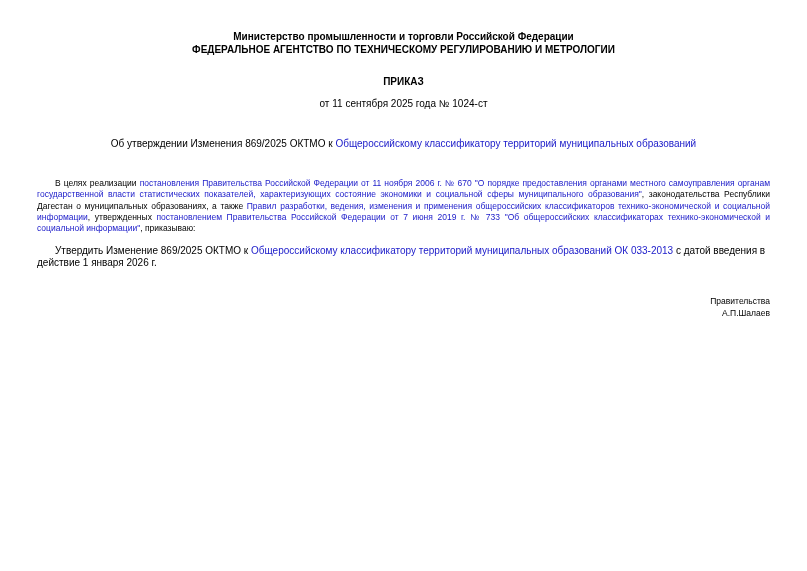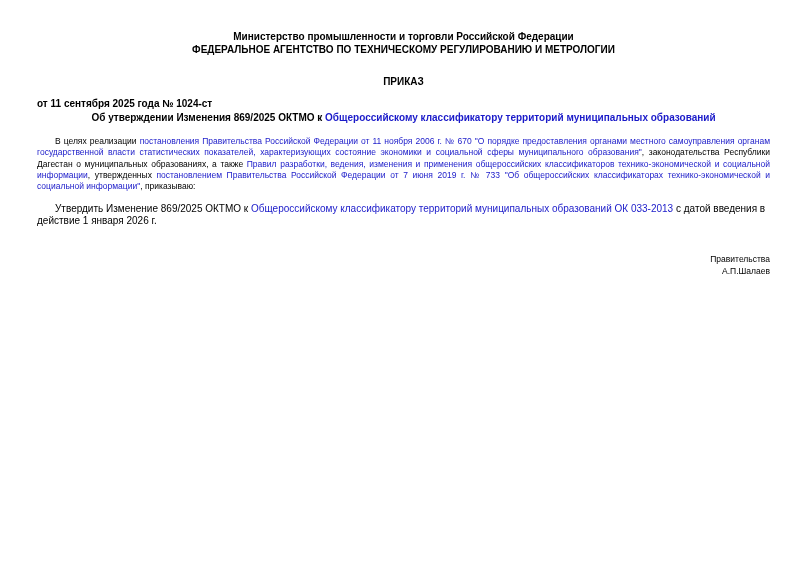--- a/index.html
+++ b/index.html
@@ -20,43 +20,43 @@
     font-size: 10px;
     line-height: 13px;
   }
   .doc-type {
     text-align: center;
     font-weight: bold;
     font-size: 10px;
     margin-top: 20px;
   }
   .doc-date {
-    text-align: left;
-    font-weight: bold;
+    text-align: center;
+    font-weight: normal;
     font-size: 10px;
     margin-top: 11px;
   }
   .doc-title {
     text-align: center;
-    font-weight: bold;
+    font-weight: normal;
     font-size: 10px;
     line-height: 12px;
-    margin-top: 3px;
+    margin-top: 29px;
   }
   .link {
     color: #1a1ac9;
     text-decoration: none;
     cursor: pointer;
   }
   .body-par {
     font-size: 8.5px;
     line-height: 11.3px;
     text-align: justify;
     text-indent: 18px;
-    margin-top: 12px;
+    margin-top: 28px;
   }
   .body-par2 {
     font-size: 10px;
     line-height: 11.3px;
     text-align: left;
     text-indent: 18px;
     margin-top: 11px;
   }
   .signature {
     margin-top: 27px;

